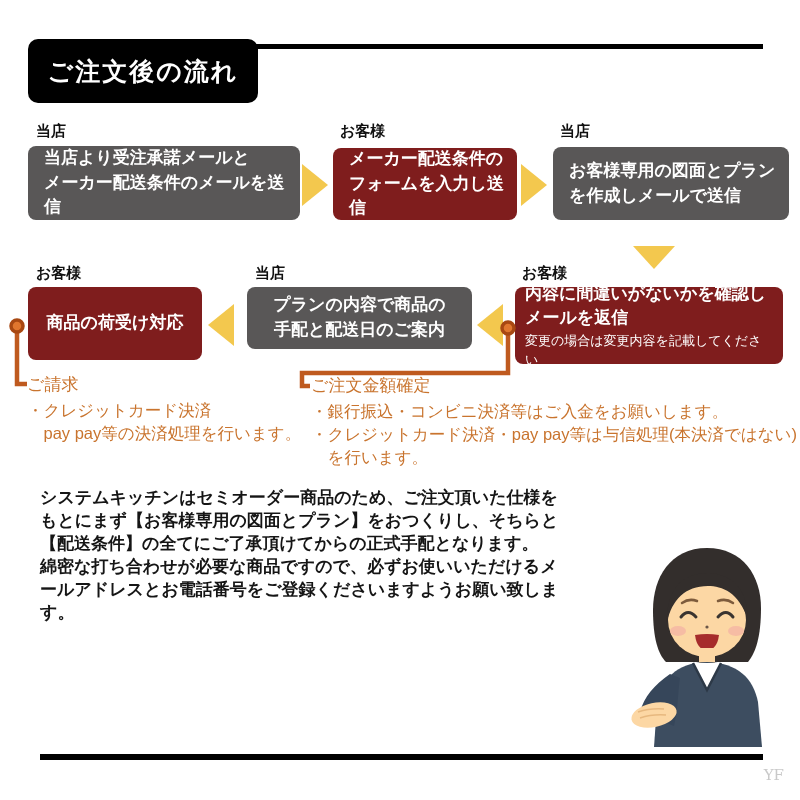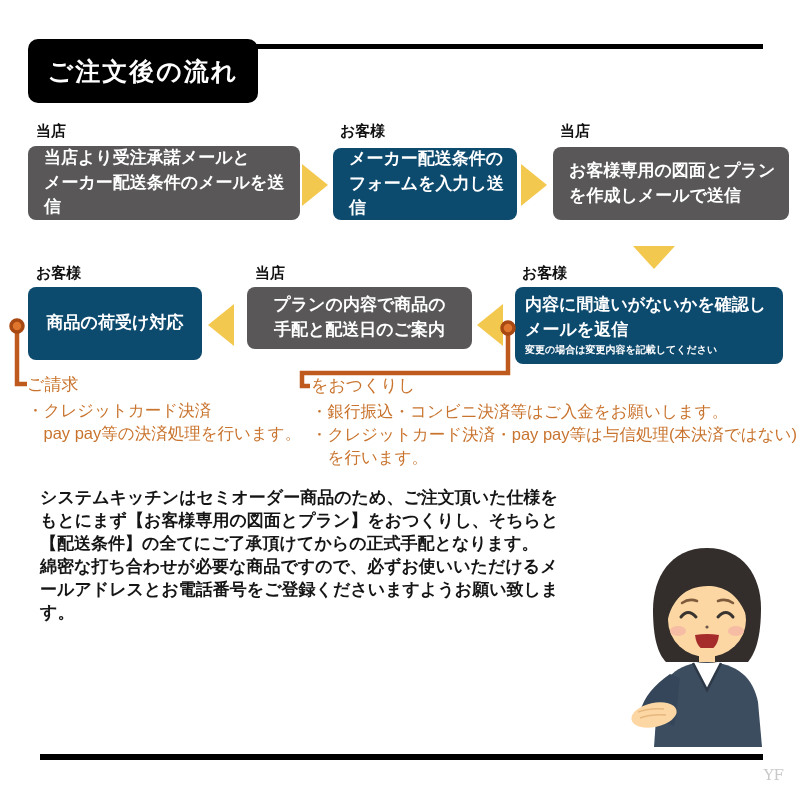--- a/index.html
+++ b/index.html
@@ -15,25 +15,25 @@
   
   #title-box { position:absolute; left:28px; top:37px; width:230px; height:64px;
     background:#000000; border-radius:10px; color:#ffffff; font-size:25px; font-weight:bold;
     display:flex; align-items:center; justify-content:center; letter-spacing:2px; z-index:2; }
 
   
   .actor { position:absolute; font-size:15px; font-weight:bold; color:#111111; }
   .fbox { position:absolute; border-radius:8px; color:#ffffff; font-weight:bold; font-size:17px;
     display:flex; align-items:center; white-space:pre-line; line-height:1.45; }
   .fbox.gray { background:#595757; }
-  .fbox.blue { background:#0c4a6e; }
+  .fbox.blue { background:#7f1d1d; }
   .fbox.left-pad { padding-left:16px; }
   .fbox.center { justify-content:center; text-align:center; }
   .fbox.col { flex-direction:column; align-items:flex-start; justify-content:center; padding:6px 10px; }
-  .box-note { font-size:10px; font-weight:bold; margin-top:1px; }
+  .box-note { font-size:13px; font-weight:normal; margin-top:1px; }
 
   
   .arrow-right { position:absolute; width:0; height:0;
     border-top:21px solid transparent; border-bottom:21px solid transparent; border-left:26px solid #f3c84e; }
   .arrow-left { position:absolute; width:0; height:0;
     border-top:21px solid transparent; border-bottom:21px solid transparent; border-right:26px solid #f3c84e; }
   .arrow-down { position:absolute; width:0; height:0;
     border-left:21px solid transparent; border-right:21px solid transparent; border-top:23px solid #f3c84e; }
 
   
@@ -110,21 +110,21 @@
     <circle cx="508" cy="326" r="6" fill="#e0762e" stroke="#a84812" stroke-width="3.5"></circle>
   </svg>
 
   <div class="annot" id="annot-billing">
     <div class="annot-title">ご請求</div>
     <div class="annot-lines">・クレジットカード決済
 　pay pay等の決済処理を行います。</div>
   </div>
 
   <div class="annot" id="annot-amount">
-    <div class="annot-title">をおつくりし</div>
+    <div class="annot-title">ご注文金額確定</div>
     <div class="annot-lines">・銀行振込・コンビニ決済等はご入金をお願いします。
 ・クレジットカード決済・pay pay等は与信処理(本決済ではない)
 　を行います。</div>
   </div>
 
   <div class="para" id="para-1">システムキッチンはセミオーダー商品のため、ご注文頂いた仕様を
 もとにまず【お客様専用の図面とプラン】をおつくりし、そちらと
 【配送条件】の全てにご了承頂けてからの正式手配となります。
 綿密な打ち合わせが必要な商品ですので、必ずお使いいただけるメ
 ールアドレスとお電話番号をご登録くださいますようお願い致しま

